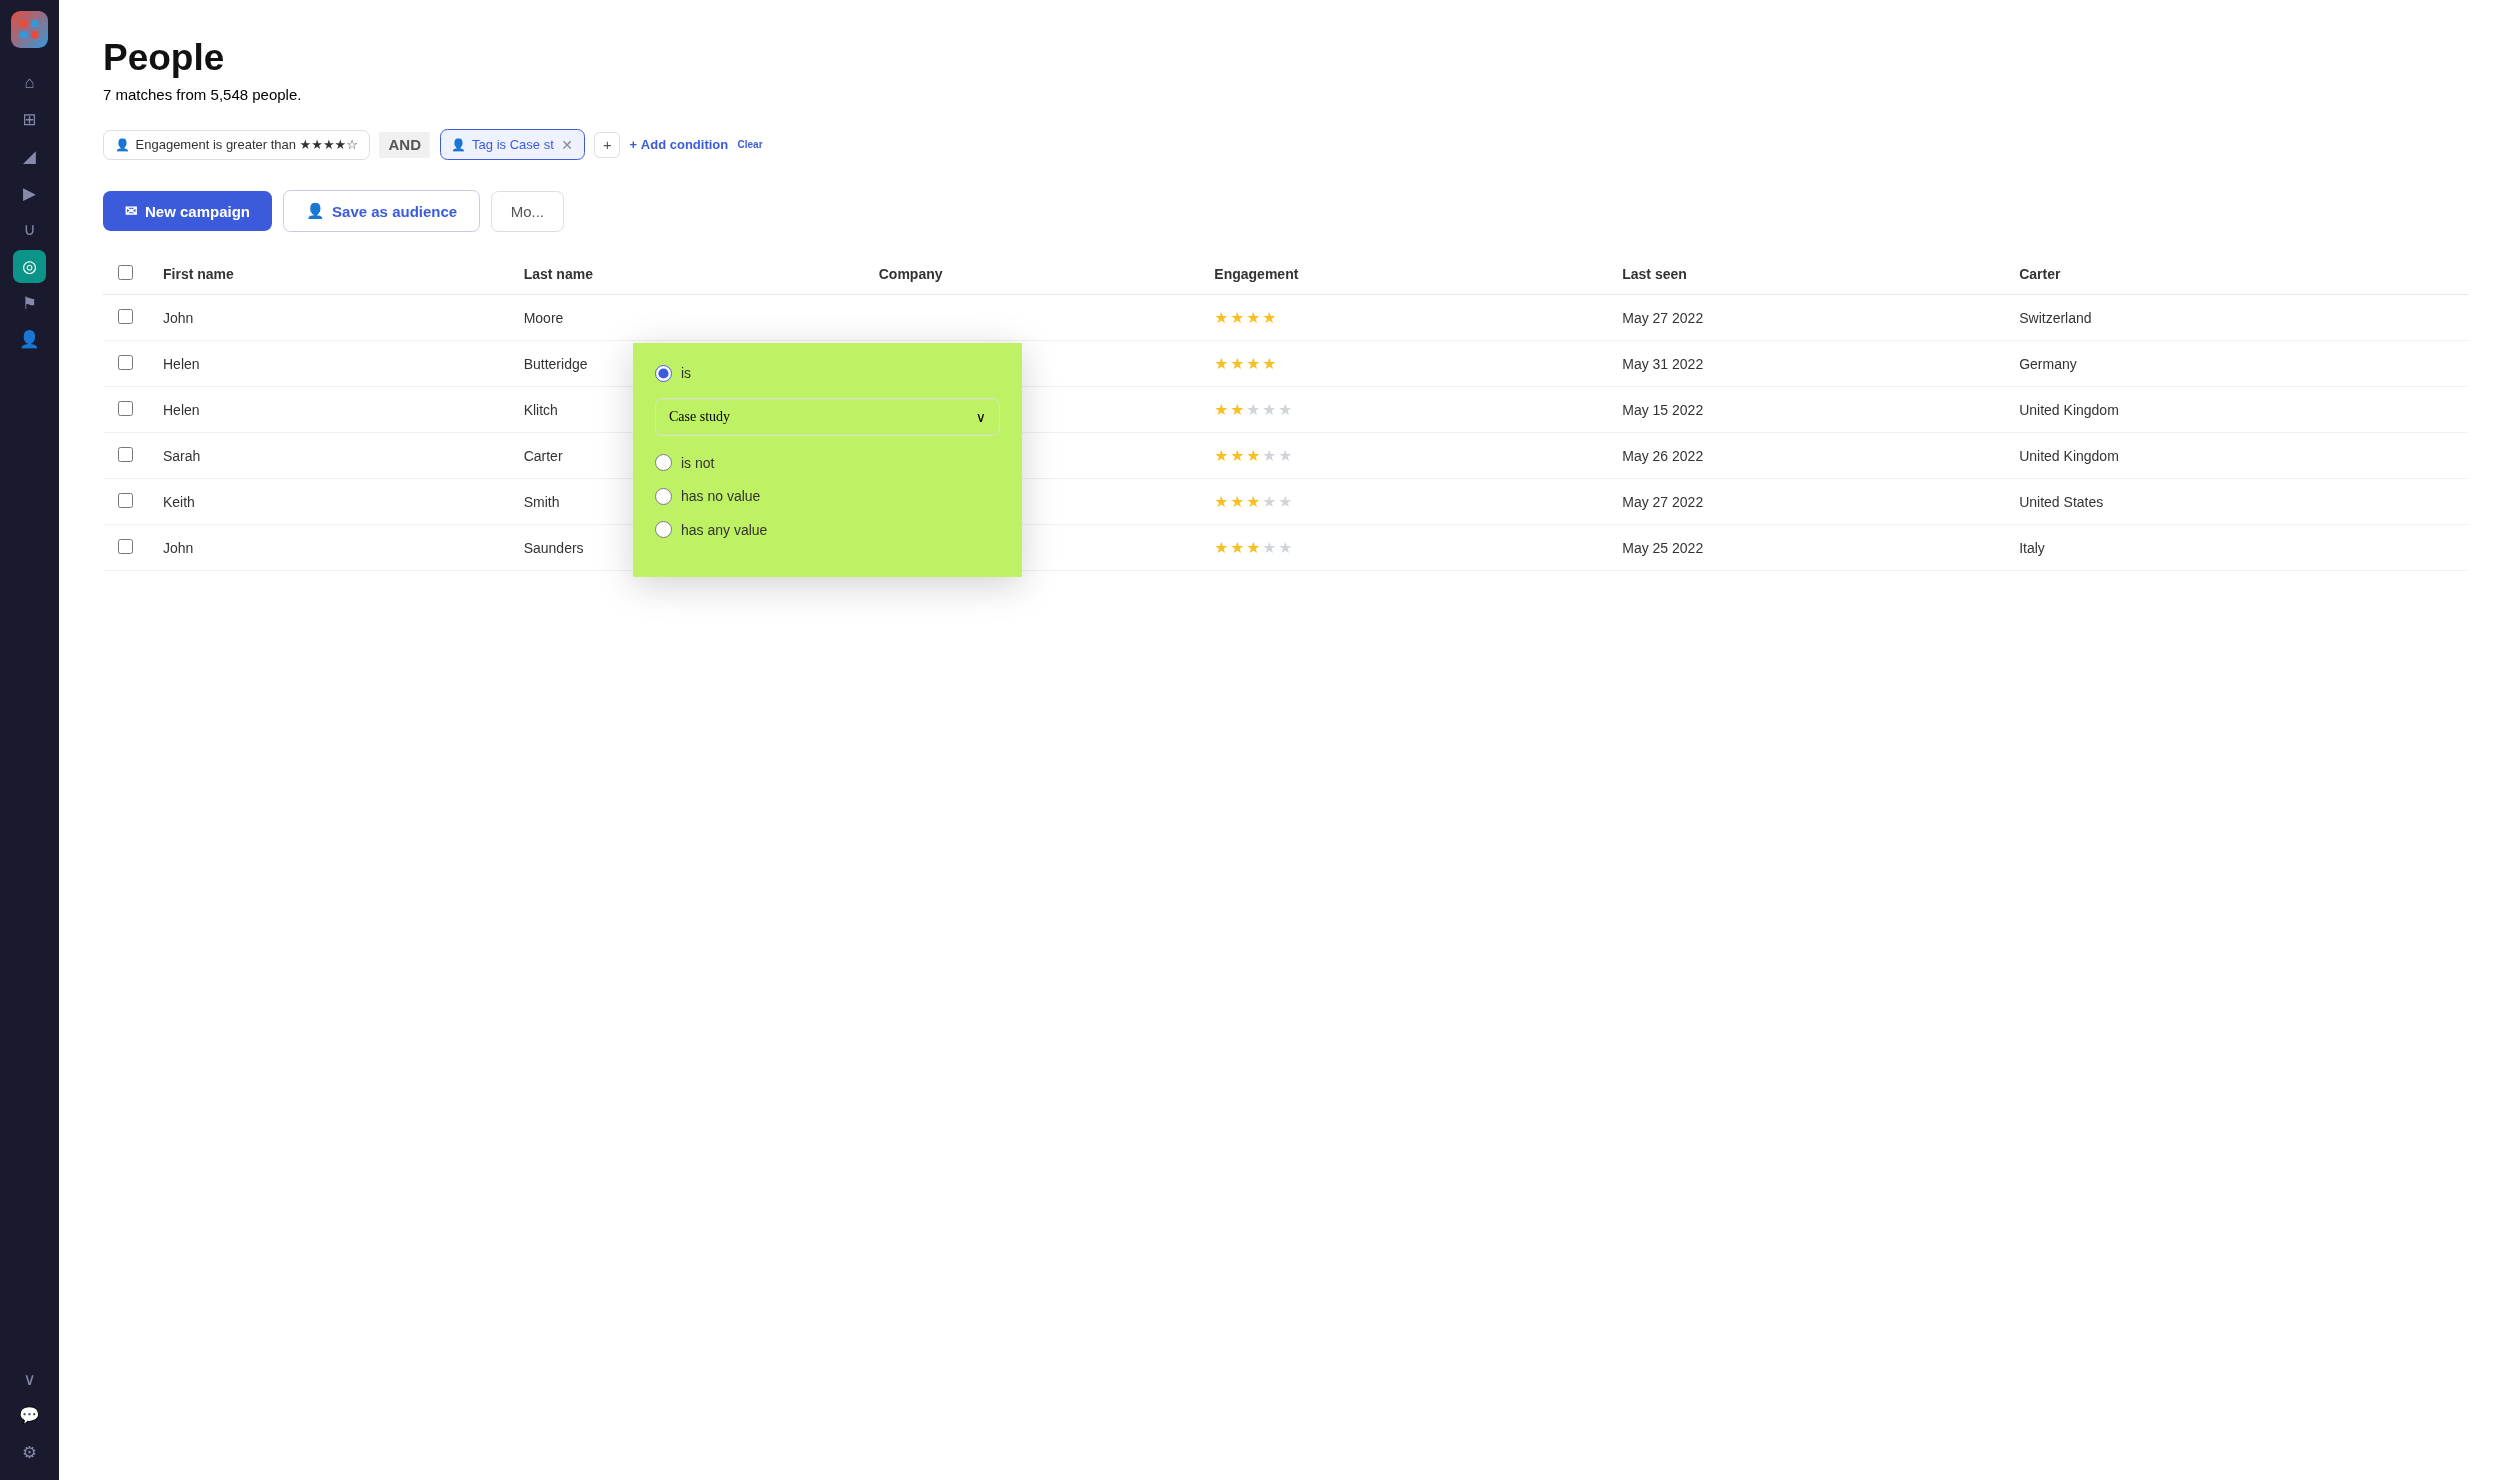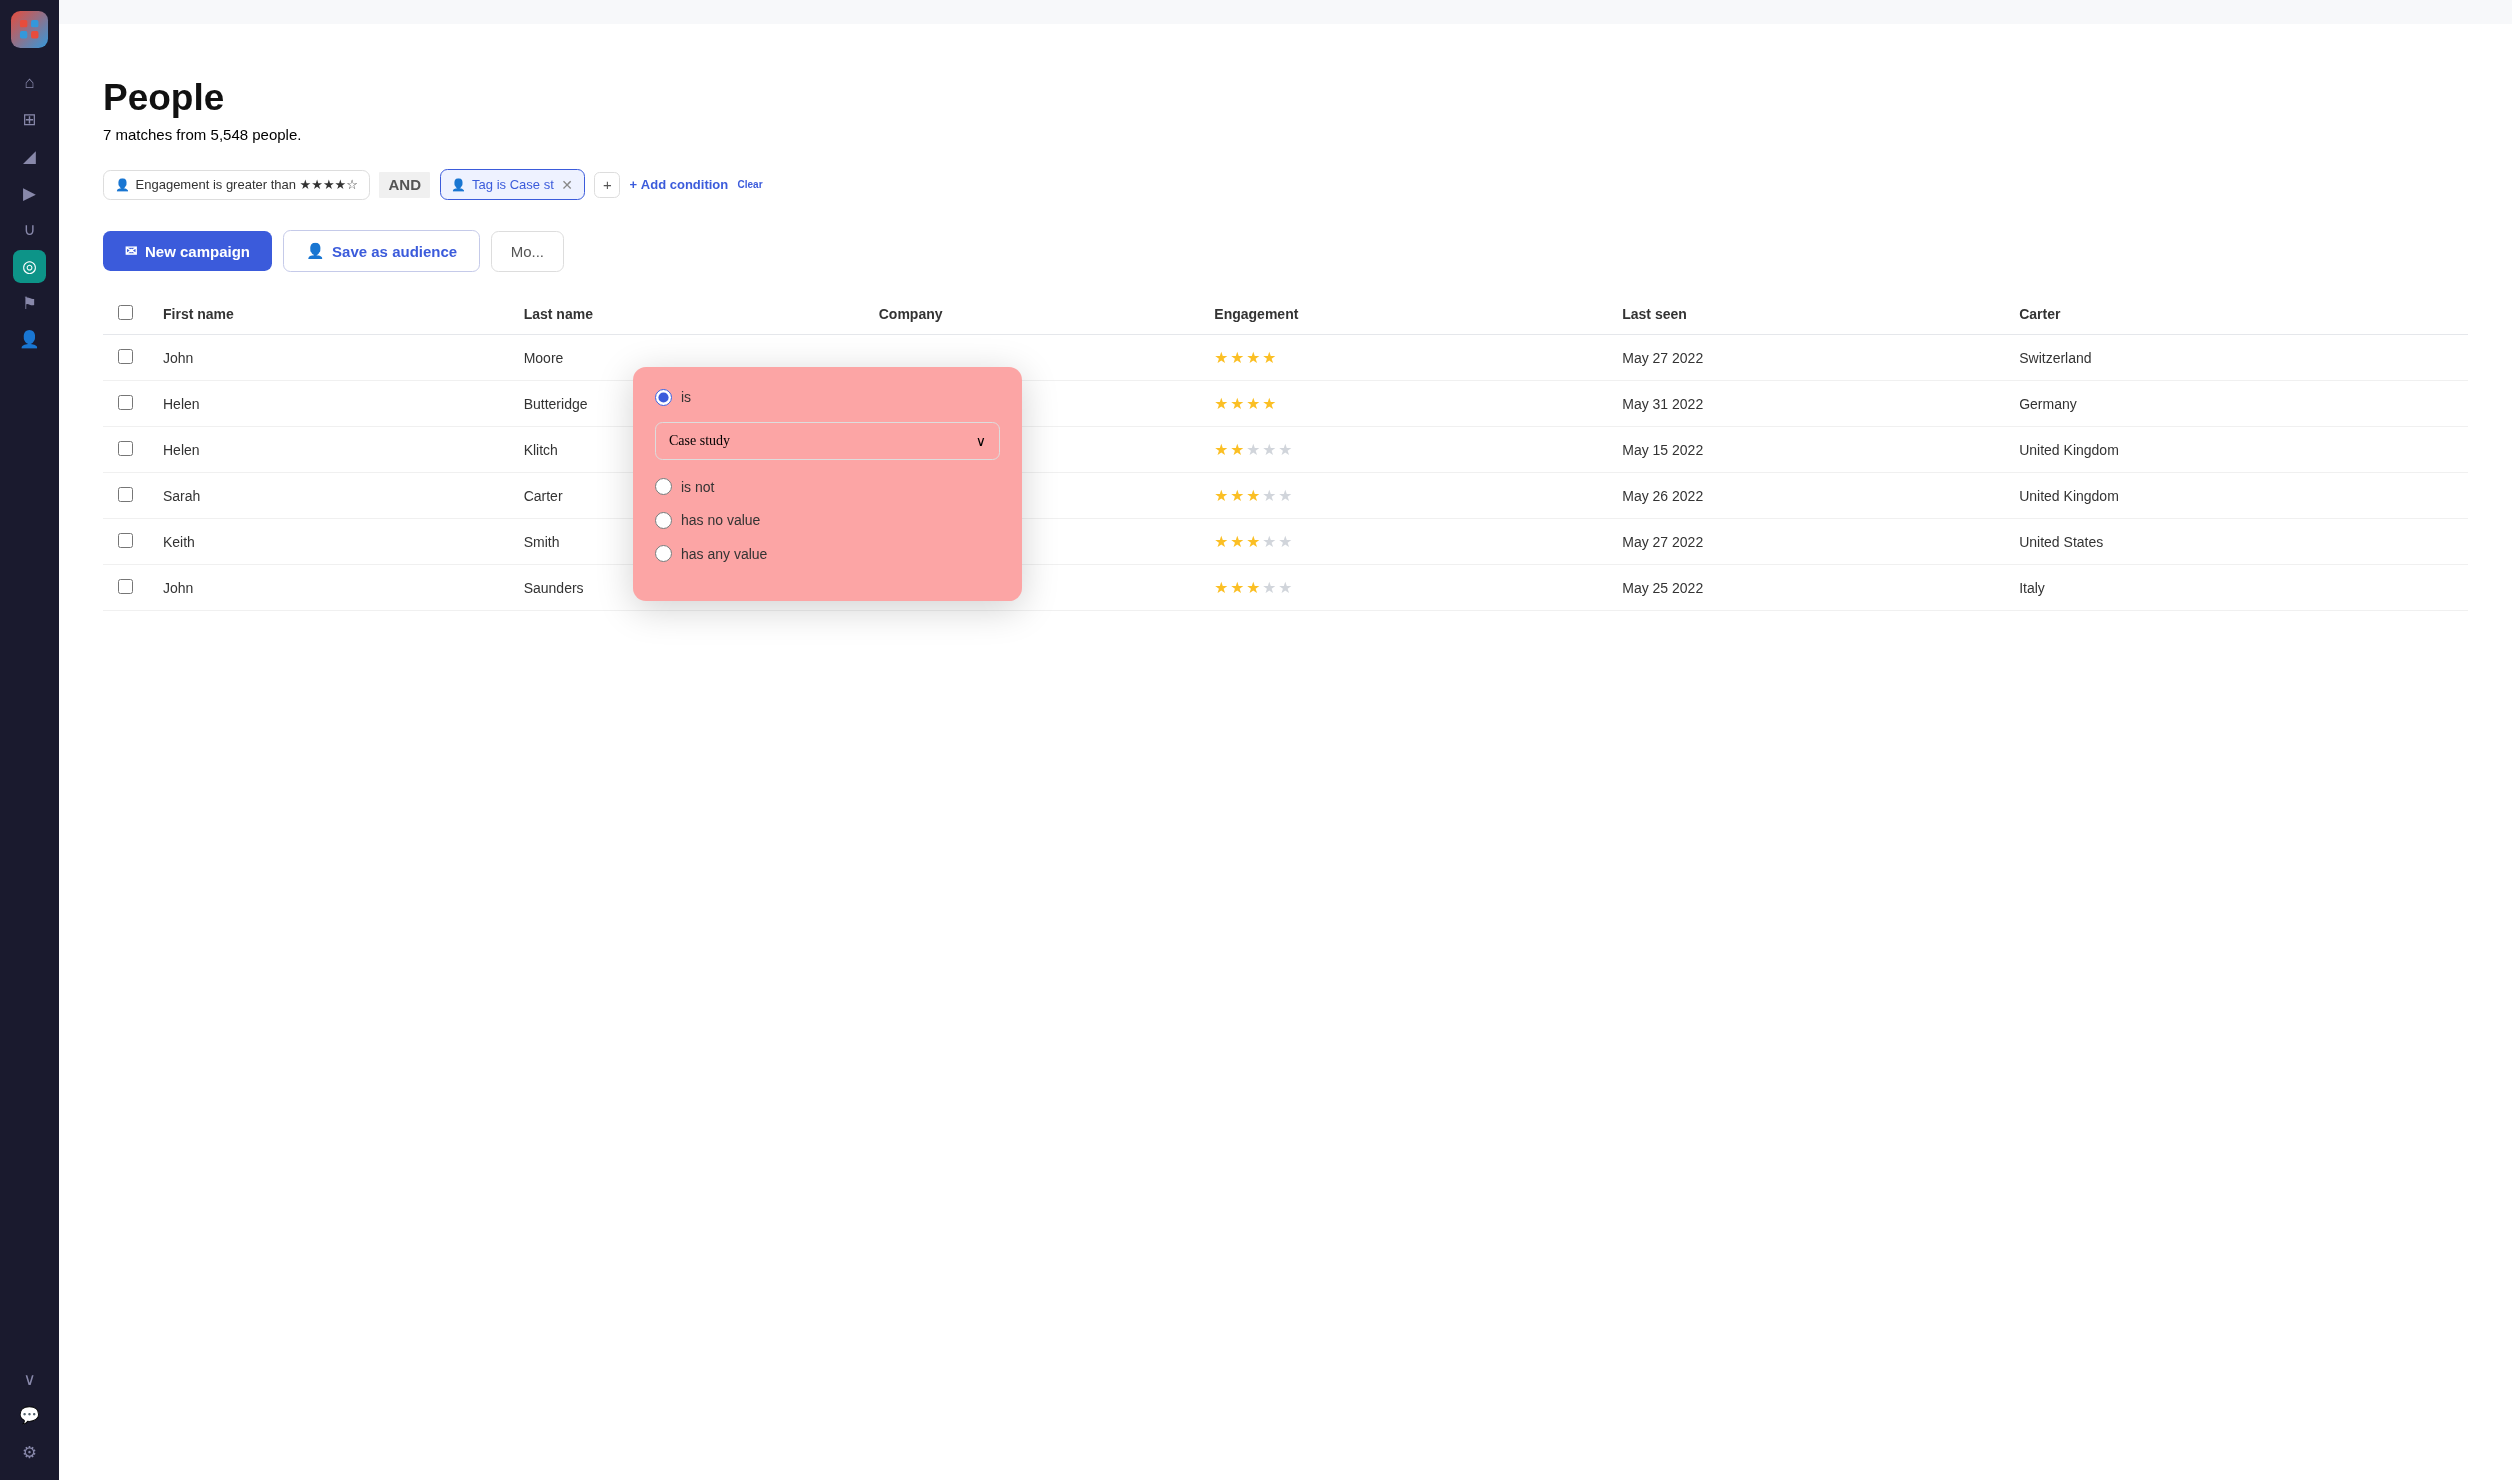--- a/index.html
+++ b/index.html
@@ -36,23 +36,22 @@
       color: white;
     }
     .sidebar-spacer { flex: 1; }
     .sidebar-bottom { display: flex; flex-direction: column; align-items: center; gap: 3.7px; }
 
     
     .main {
       flex: 1;
       background: white;
       overflow: auto;
-      padding: 53px 44px;
+      padding: 37px 44px;
       position: relative;
-      margin-top: 24px;
     }
 
     
     .page-title {
       font-size: 37px;
       font-weight: 800;
       color: #111;
       margin-bottom: 7.4px;
     }
     .page-subtitle {
@@ -202,22 +201,22 @@
     .star { font-size: 15.7px; }
     .star.filled { color: #fbbf24; }
     .star.empty { color: #d1d5db; }
 
     
     .dropdown-popup {
       position: absolute;
       top: 343px;
       left: 574px;
       width: 389px;
-      background: #fca5a5;
-      border-radius: 13px;
+      background: #bef264;
+      border-radius: 1px;
       box-shadow: 0 7.4px 37px rgba(0,0,0,0.18);
       padding: 22px;
       z-index: 100;
     }
     .radio-option {
       display: flex;
       align-items: center;
       gap: 9.3px;
       margin-bottom: 16.7px;
       cursor: pointer;

